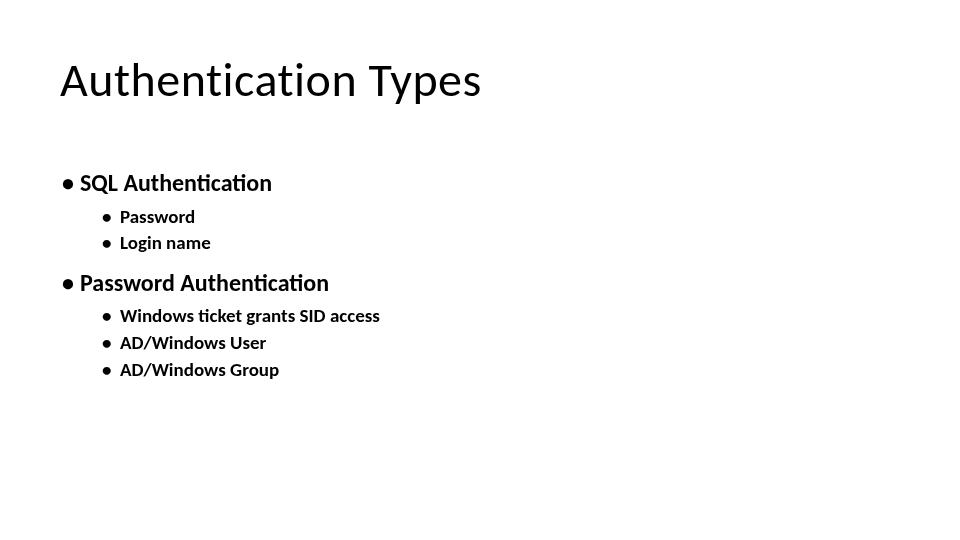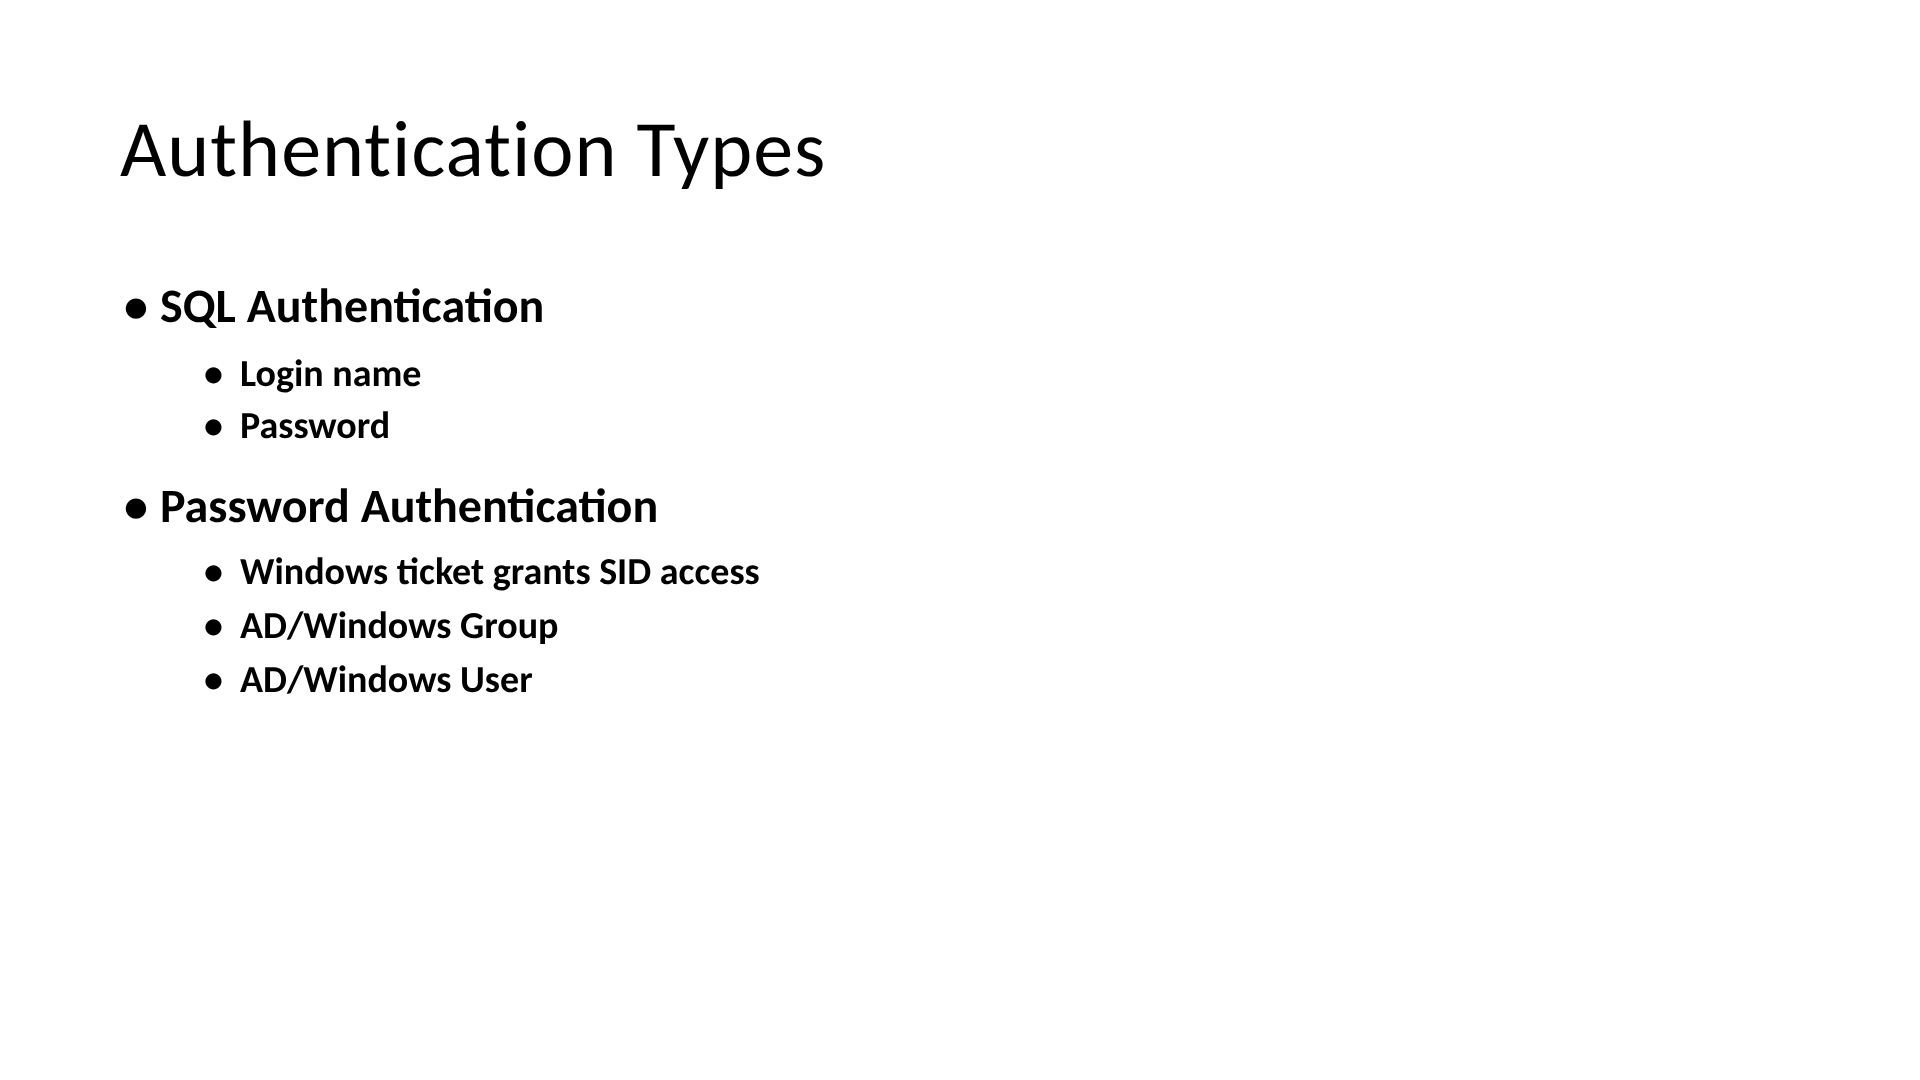--- a/index.html
+++ b/index.html
@@ -10,23 +10,23 @@
     body {
       width: 960px;
       height: 540px;
       background: #ffffff;
       font-family: Calibri, "Segoe UI", Arial, sans-serif;
       color: #000000;
       padding: 50px 60px;
       overflow: hidden;
     }
     .slide-title {
-      font-size: 40px;
+      font-size: 48px;
       font-weight: 400;
-      margin-bottom: 38px;
+      margin-bottom: 57px;
       letter-spacing: 0.5px;
     }
     .bullet-list {
       list-style: none;
       font-weight: bold;
     }
     .bullet-item-l1 {
       font-size: 24px;
       line-height: 1.4;
       margin-bottom: 4px;
@@ -56,20 +56,20 @@
       margin-top: 10px;
     }
   </style>
 </head>
 <body>
 
 <h1 class="slide-title">Authentication Types</h1>
 
 <ul class="bullet-list">
   <li class="bullet-item-l1">SQL Authentication</li>
+  <li class="bullet-item-l2">Password</li>
   <li class="bullet-item-l2">Login name</li>
-  <li class="bullet-item-l2">Password</li>
 
   <li class="bullet-item-l1 section-gap">Password Authentication</li>
   <li class="bullet-item-l2">Windows ticket grants SID access</li>
+  <li class="bullet-item-l2">AD/Windows User</li>
   <li class="bullet-item-l2">AD/Windows Group</li>
-  <li class="bullet-item-l2">AD/Windows User</li>
 </ul>
 
 </body></html>

